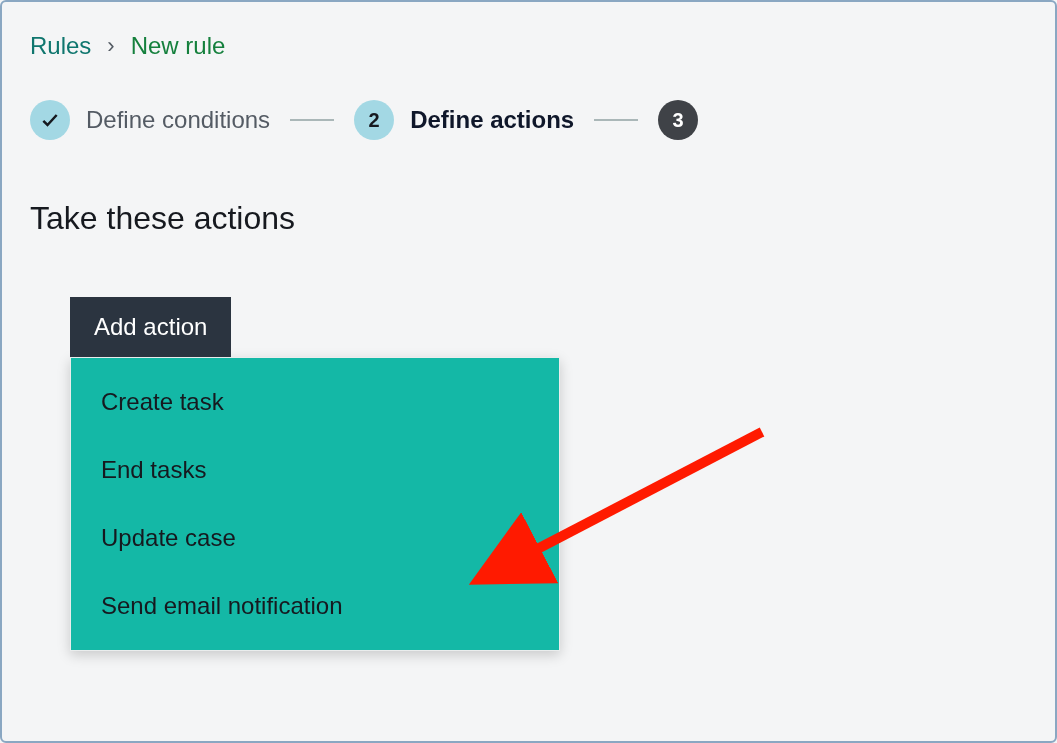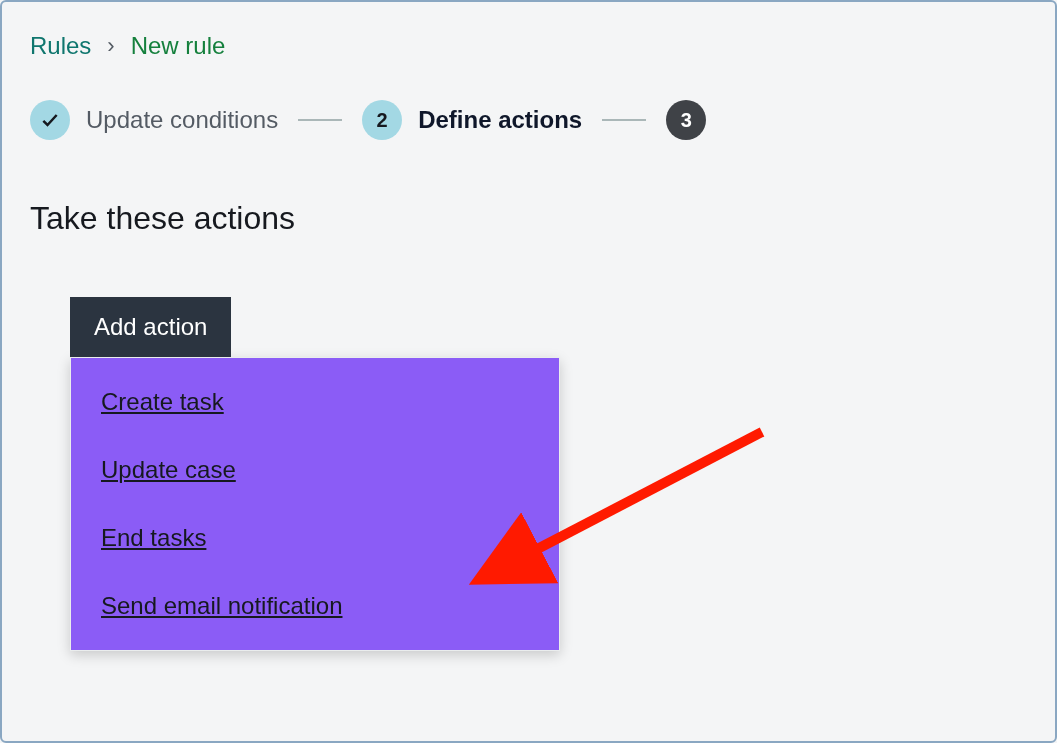--- a/index.html
+++ b/index.html
@@ -68,26 +68,25 @@
   .add-btn {
     background: #2b3440;
     color: #ffffff;
     border: none;
     padding: 16px 24px;
     font-size: 24px;
     font-weight: 400;
     cursor: pointer;
   }
   .dropdown {
-    background: #8b5cf6;
+    background: #14b8a6;
     border: 1px solid #eaeded;
     box-shadow: 0 4px 12px rgba(0,0,0,0.18);
     width: 490px;
     padding: 10px 0;
-    text-decoration: underline;
   }
   .dropdown-item {
     padding: 20px 30px;
     font-size: 24px;
     color: #16191f;
     cursor: pointer;
   }
 
   
   .arrow-svg {
@@ -106,41 +105,41 @@
   <span class="current">New rule</span>
 </nav>
 
 <div class="stepper">
   <div class="step">
     <span class="badge done check-icon">
       <svg viewBox="0 0 24 24">
           <polyline points="4,13 9,18 20,6"></polyline>
         </svg>
     </span>
-    <span class="step-label">Update conditions</span>
+    <span class="step-label">Define conditions</span>
   </div>
   <div class="connector"></div>
   <div class="step">
     <span class="badge active">2</span>
     <span class="step-label active">Define actions</span>
   </div>
   <div class="connector"></div>
   <div class="step">
     <span class="badge upcoming">3</span>
   </div>
 </div>
 
 <h1 class="section-title">Take these actions</h1>
 
 <div class="action-area">
   <button class="add-btn">Add action</button>
   <div class="dropdown">
     <div class="dropdown-item">Create task</div>
+    <div class="dropdown-item">End tasks</div>
     <div class="dropdown-item">Update case</div>
-    <div class="dropdown-item">End tasks</div>
     <div class="dropdown-item">Send email notification</div>
   </div>
 </div>
 
 <svg class="arrow-svg">
   <defs>
     <marker id="arrowhead" markerWidth="8" markerHeight="8" refX="2" refY="4" orient="auto">
       <polygon points="0 0, 8 4, 0 8" fill="#ff1a00"></polygon>
     </marker>
   </defs>

